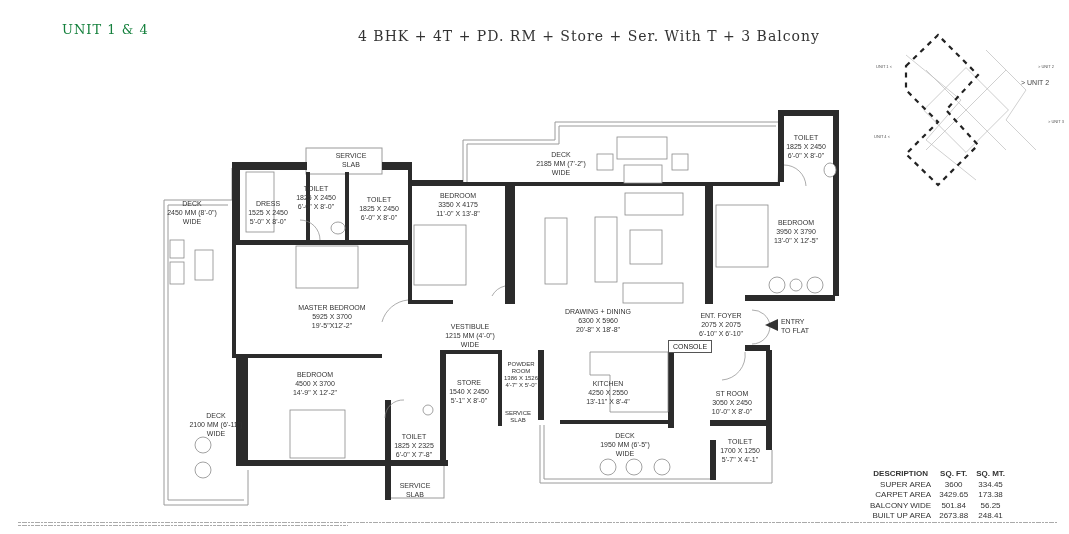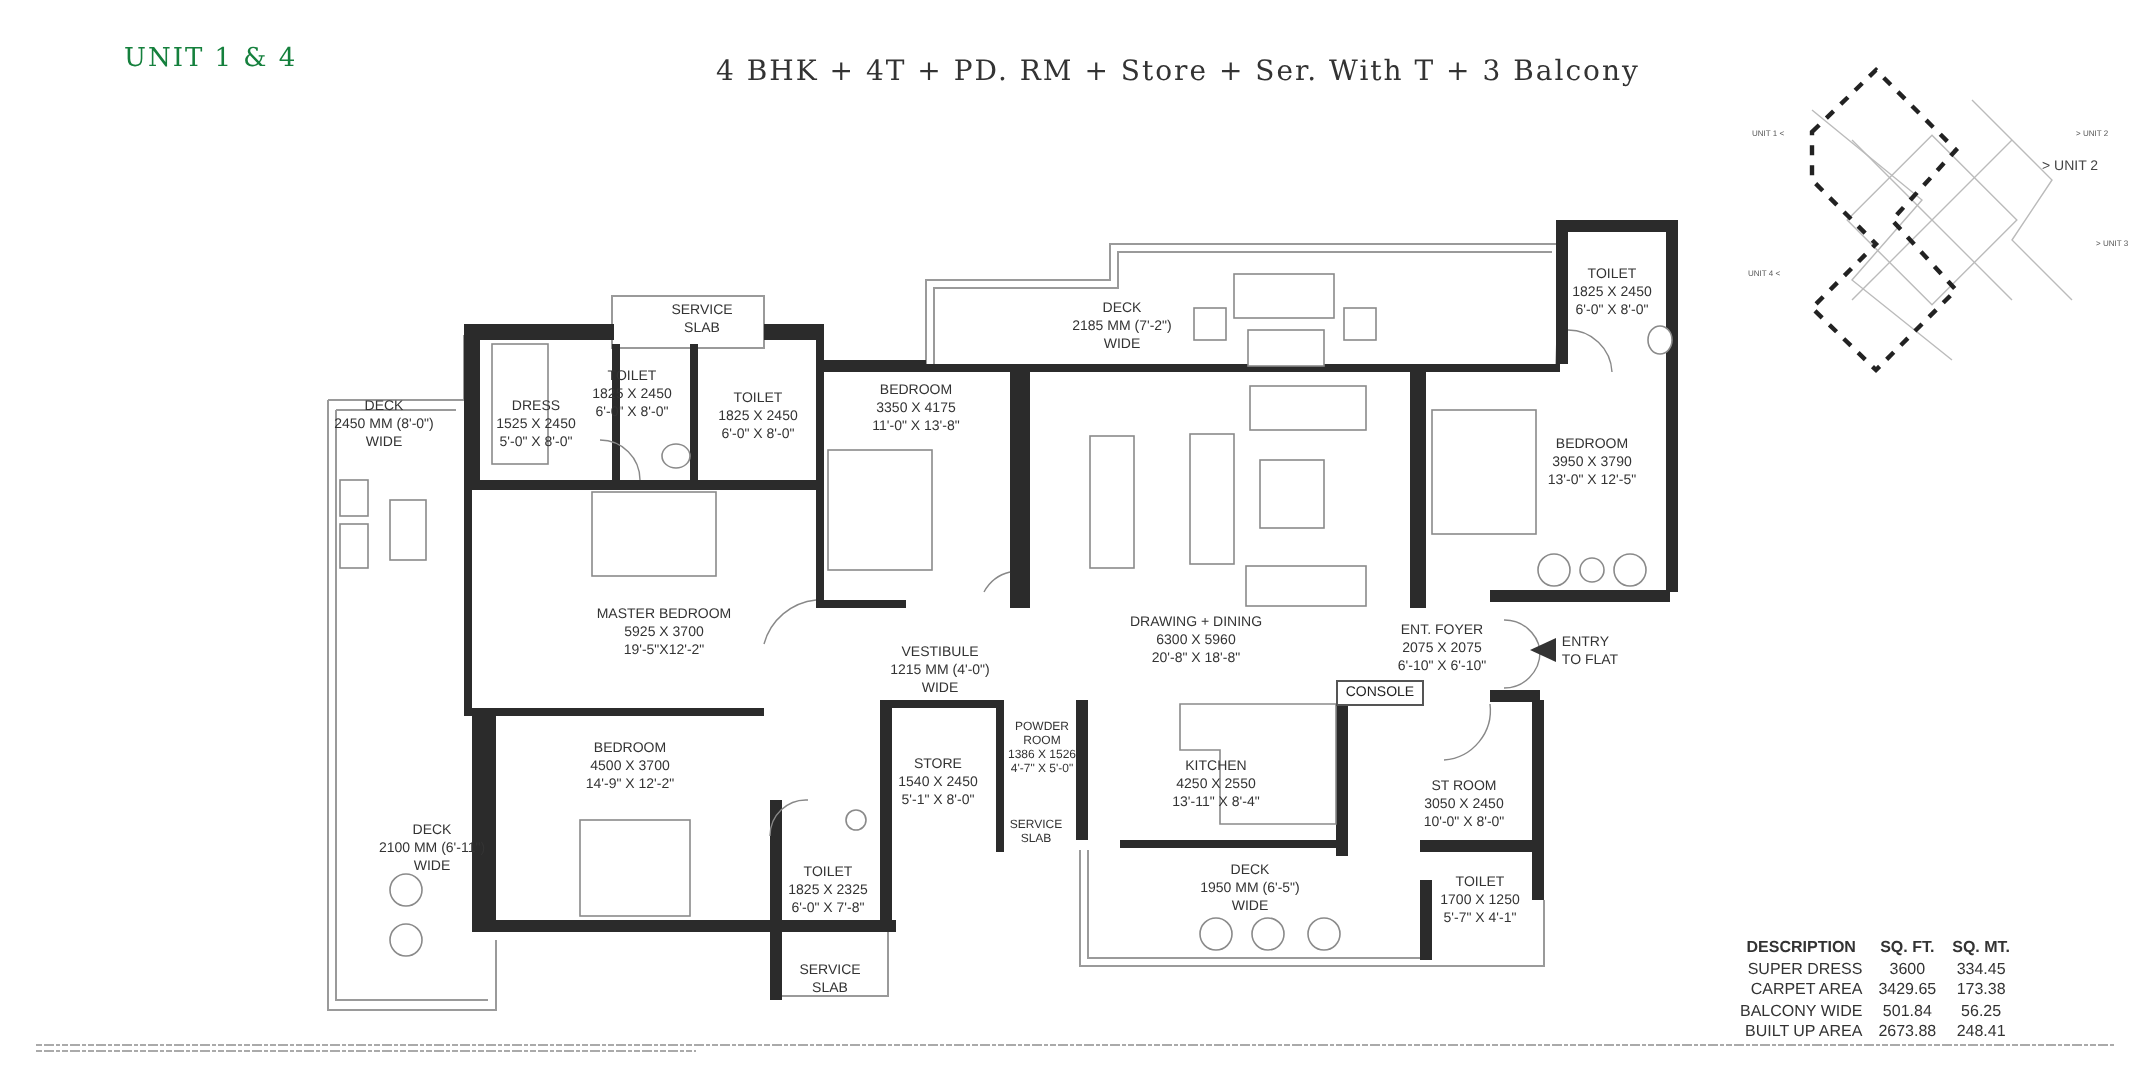--- a/index.html
+++ b/index.html
@@ -294,21 +294,21 @@
 <table class="area-table">
   <thead>
     <tr>
       <th>DESCRIPTION</th>
       <th>SQ. FT.</th>
       <th>SQ. MT.</th>
     </tr>
   </thead>
   <tbody>
     <tr>
-      <td class="desc">SUPER DRESS</td>
+      <td class="desc">SUPER AREA</td>
       <td>3600</td>
       <td>334.45</td>
     </tr>
     <tr>
       <td class="desc">CARPET AREA</td>
       <td>3429.65</td>
       <td>173.38</td>
     </tr>
     <tr>
       <td class="desc">BALCONY WIDE</td>

